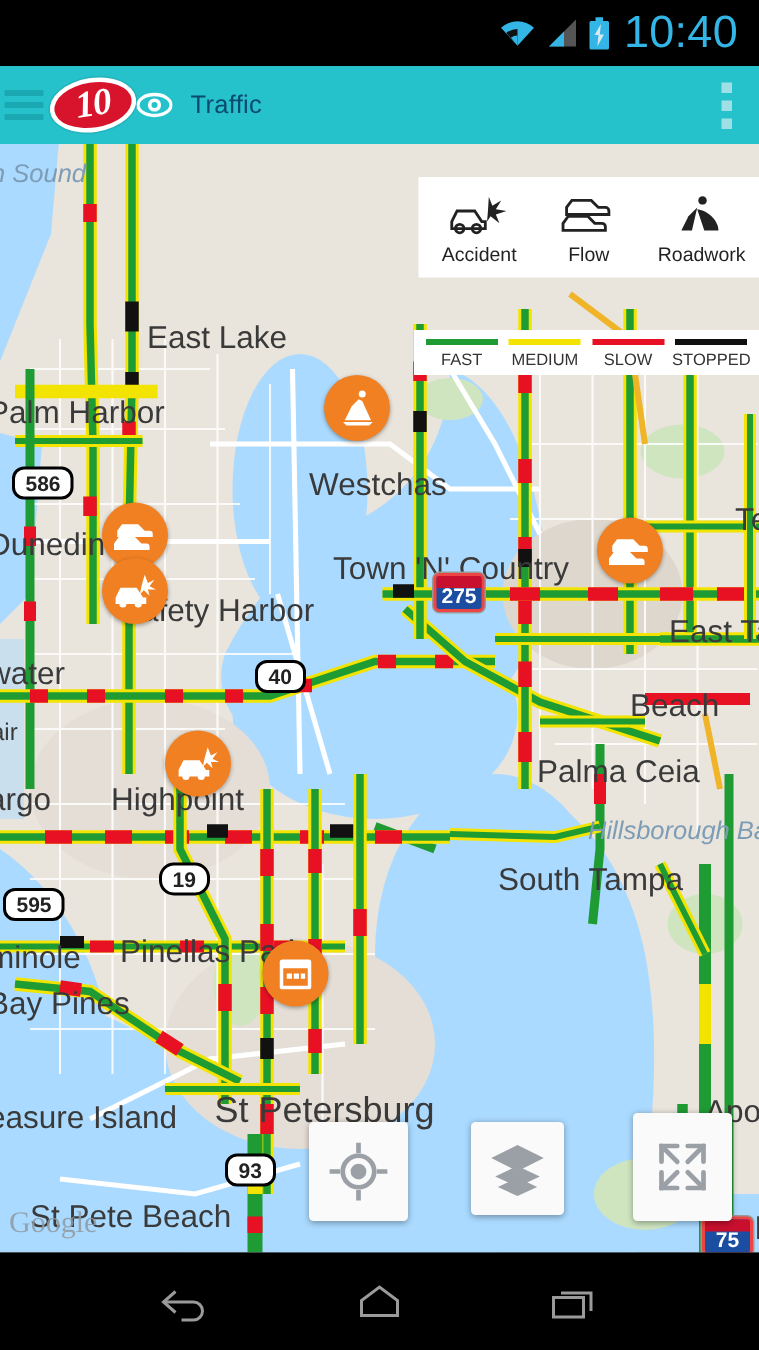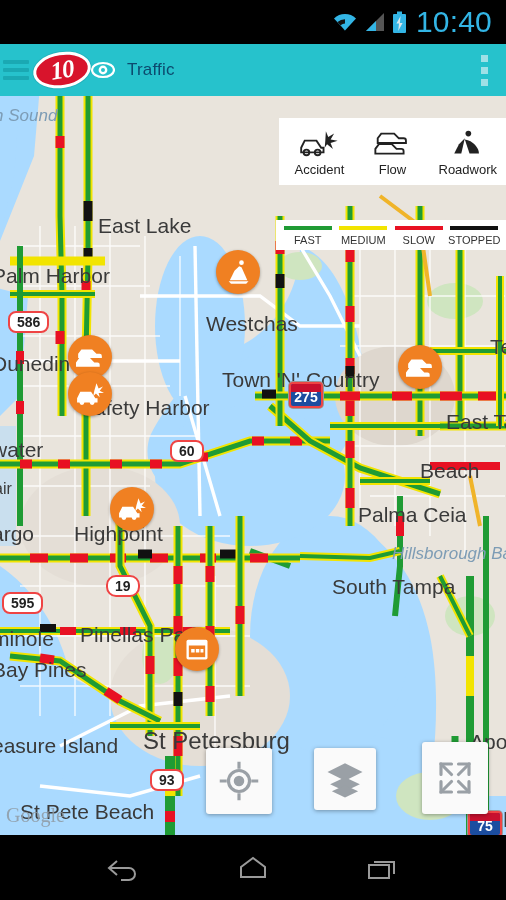--- a/index.html
+++ b/index.html
@@ -39,21 +39,21 @@
   
   .map { position:absolute; top:96px; left:0; width:506px; height:739px;
          overflow:hidden; background:#e8e3dc; }
   .map svg { display:block; }
   .maplabel { position:absolute; color:#3a3a3a; white-space:nowrap;
               font-size:19px; }
   .maplabel.big { font-size:21px; }
   .maplabel.water { color:#7d9cb5; font-style:italic; font-size:17px; }
   .maplabel.sm { font-size:16px; }
 
-  .shield { position:absolute; background:#fff; border:2px solid #ef4444;
+  .shield { position:absolute; background:#fff; border:2px solid #000000;
             border-radius:8px; color:#222; font-size:14px; font-weight:bold;
             padding:1px 7px; }
   .ishield { position:absolute; width:34px; height:26px; background:#1b4da0;
              border:2px solid #ef4444; border-radius:4px; color:#fff;
              font-size:14px; font-weight:bold; display:flex;
              align-items:flex-end; justify-content:center; padding-bottom:1px;
              box-shadow:0 0 0 1px #999; }
   .ishield:before { content:""; position:absolute; top:0; left:0; right:0;
                     height:8px; background:#c8102e; border-radius:2px 2px 0 0; }
 
@@ -406,21 +406,21 @@
       <div class="maplabel big" style="left:143px; top:631px; font-size:24px;">St Petersburg</div>
       <div class="maplabel big" style="left:20px;  top:704px;">St Pete Beach</div>
 
       <div class="maplabel big" style="left:470px; top:634px;">Apol</div>
       <div class="maplabel big" style="left:466px; top:712px;">Ruskin</div>
 
     </div>
 
     <div>
       <div class="shield" style="left:8px;   top:215px;">586</div>
-      <div class="shield" style="left:170px; top:344px;">60</div>
+      <div class="shield" style="left:170px; top:344px;">40</div>
       <div class="shield" style="left:2px;   top:496px;">595</div>
       <div class="shield" style="left:106px; top:479px;border-radius:10px;">19</div>
       <div class="shield" style="left:150px; top:673px;">93</div>
       <div class="ishield" style="left:289px; top:286px;">275</div>
       <div class="ishield" style="left:468px; top:715px;">75</div>
     </div>
 
     <div class="marker" style="left:216px; top:154px;">
       <svg viewBox="0 0 24 24">
         <circle cx="15" cy="4" r="2" fill="#fff"></circle>

